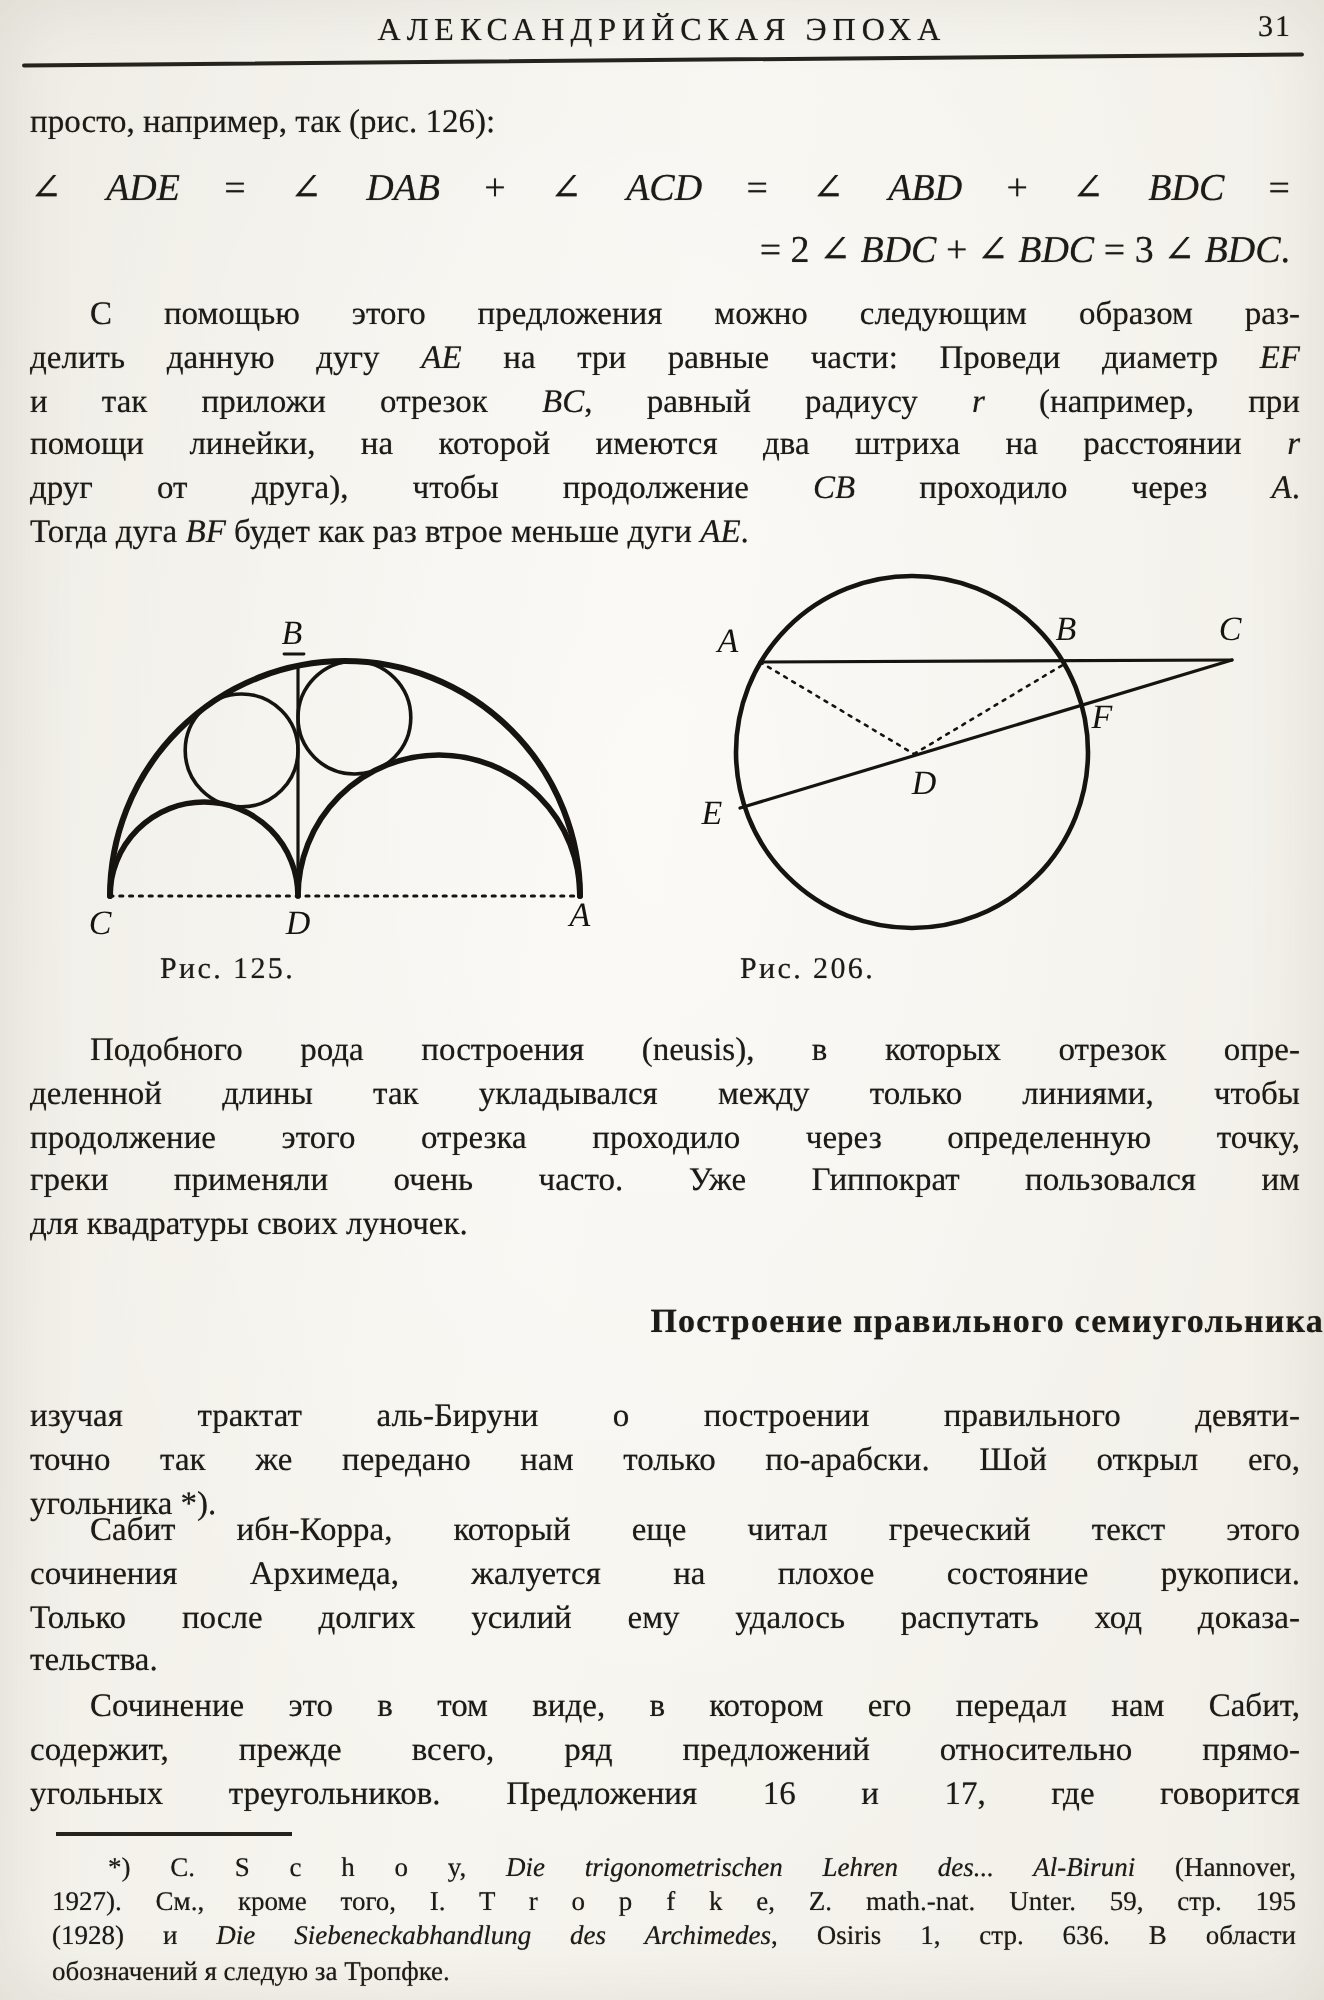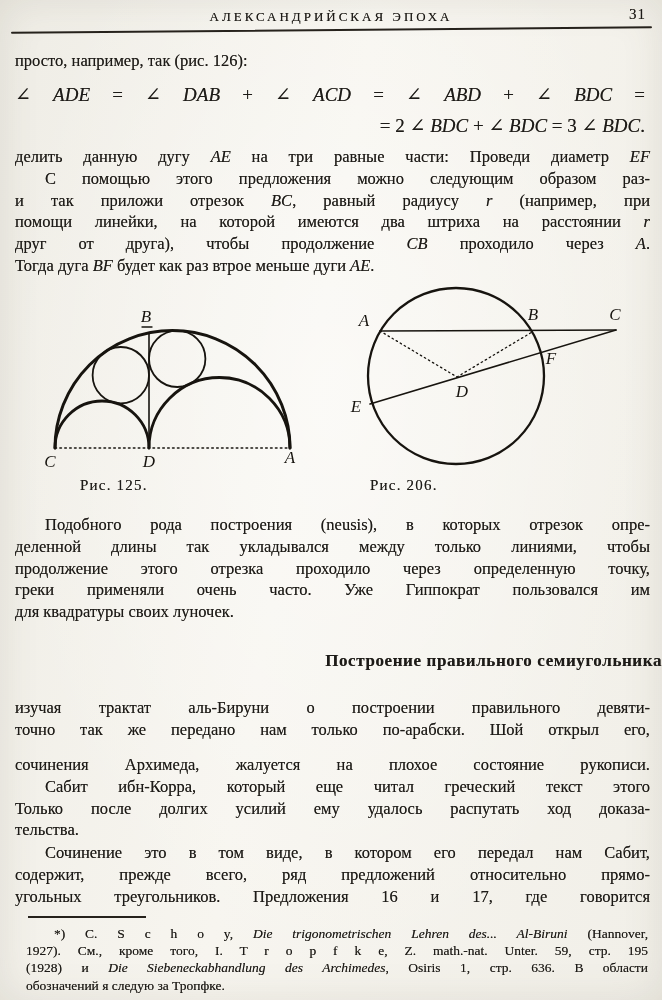--- a/index.html
+++ b/index.html
@@ -14,21 +14,21 @@
     background:
       radial-gradient(ellipse at 50% 40%, rgba(255,255,255,.5), rgba(0,0,0,0) 70%),
       linear-gradient(100deg, #efede6, #f7f5ef 45%, #f1efe8);
     background-color:#f4f2ec;
     color:#1d1b18;
     overflow:hidden;
     box-shadow: inset 0 0 40px rgba(90,80,60,.12);
   }
   .txt { text-shadow: 0 0 .4px rgba(20,15,5,.6); }
   .header { position:absolute; top:7px; left:0; width:662px; text-align:center; }
-  .htitle { font-size:13px; letter-spacing:3px; }
+  .htitle { font-size:16px; letter-spacing:3px; }
   .pagenum { position:absolute; right:16px; top:-1px; font-size:15px; letter-spacing:1px; }
   .hrule { position:absolute; top:29px; left:11px; width:641px; height:2px;
            background:#26221c; transform:rotate(-0.5deg); border-radius:2px; }
   .tblock { position:absolute; left:15px; width:635px; font-size:16.5px; line-height:21.8px; }
   .tline { white-space:normal; }
   .tline.just { text-align:justify; text-align-last:justify; }
   .tline.indent { text-indent:30px; }
   .it { font-style:italic; }
   .intro { top:50px; }
   .formula { top:79px; width:630px; font-size:19px; line-height:31px;
@@ -58,22 +58,22 @@
   <div class="hrule"></div>
 
   <div class="tblock intro txt">
       <div class="tline">просто, например, так (рис. 126):</div>
     </div>
   <div class="tblock formula txt">
       <div class="tline just"><span>∠ </span><span class="it">ADE</span><span> = ∠ </span><span class="it">DAB</span><span> + ∠ </span><span class="it">ACD</span><span> = ∠ </span><span class="it">ABD</span><span> + ∠ </span><span class="it">BDC</span><span> =</span></div>
       <div class="tline"><span>= 2 ∠ </span><span class="it">BDC</span><span> + ∠ </span><span class="it">BDC</span><span> = 3 ∠ </span><span class="it">BDC</span><span>.</span></div>
     </div>
   <div class="tblock txt" style="top:146px">
+      <div class="tline just indent">С помощью этого предложения можно следующим образом раз-</div>
       <div class="tline just"><span>делить данную дугу </span><span class="it">AE</span><span> на три равные части: Проведи диаметр </span><span class="it">EF</span></div>
-      <div class="tline just indent">С помощью этого предложения можно следующим образом раз-</div>
       <div class="tline just"><span>и так приложи отрезок </span><span class="it">BC</span><span>, равный радиусу </span><span class="it">r</span><span> (например, при</span></div>
       <div class="tline just"><span>помощи линейки, на которой имеются два штриха на расстоянии </span><span class="it">r</span></div>
       <div class="tline just"><span>друг от друга), чтобы продолжение </span><span class="it">CB</span><span> проходило через </span><span class="it">A</span><span>.</span></div>
       <div class="tline"><span>Тогда дуга </span><span class="it">BF</span><span> будет как раз втрое меньше дуги </span><span class="it">AE</span><span>.</span></div>
     </div>
 
   <svg class="figsvg fig125" width="290" height="192" viewBox="0 0 290 192">
     <g fill="none" stroke="#17140f" stroke-linecap="round">
       <line x1="33" y1="160" x2="268" y2="160" stroke-width="1.6" stroke-dasharray="1.5 3.4"></line>
       <path d="M 33 160 A 117.5 117.5 0 0 1 268 160" stroke-width="3"></path>
@@ -115,24 +115,25 @@
       <div class="tline just">продолжение этого отрезка проходило через определенную точку,</div>
       <div class="tline just">греки применяли очень часто. Уже Гиппократ пользовался им</div>
       <div class="tline">для квадратуры своих луночек.</div>
     </div>
 
   <div class="sheading txt">Построение правильного семиугольника</div>
 
   <div class="tblock txt" style="top:697px">
       <div class="tline just">изучая трактат аль-Бируни о построении правильного девяти-</div>
       <div class="tline just">точно так же передано нам только по-арабски. Шой открыл его,</div>
+      <div class="tline">угольника *).</div>
     </div>
   <div class="tblock txt" style="top:754px">
+      <div class="tline just indent">Сабит ибн-Корра, который еще читал греческий текст этого</div>
       <div class="tline just">сочинения Архимеда, жалуется на плохое состояние рукописи.</div>
-      <div class="tline just indent">Сабит ибн-Корра, который еще читал греческий текст этого</div>
       <div class="tline just">Только после долгих усилий ему удалось распутать ход доказа-</div>
       <div class="tline">тельства.</div>
     </div>
   <div class="tblock txt" style="top:842px">
       <div class="tline just indent">Сочинение это в том виде, в котором его передал нам Сабит,</div>
       <div class="tline just">содержит, прежде всего, ряд предложений относительно прямо-</div>
       <div class="tline just">угольных треугольников. Предложения 16 и 17, где говорится</div>
     </div>
 
   <div class="fnrule"></div>

